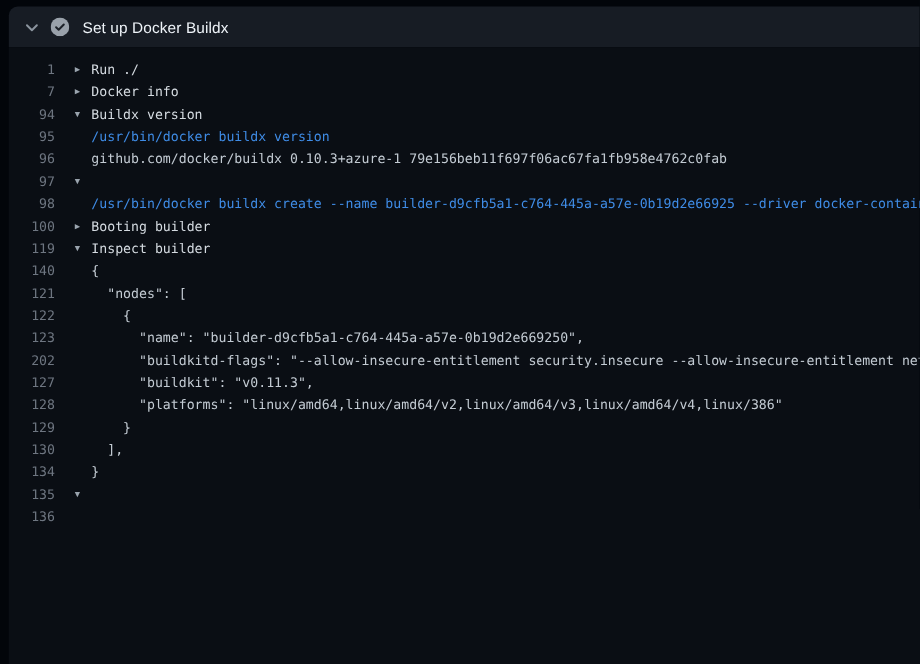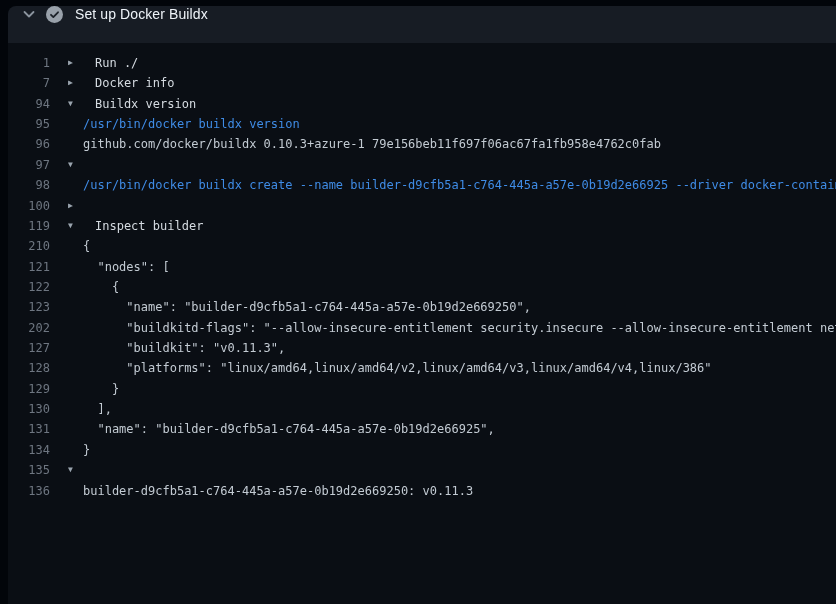--- a/index.html
+++ b/index.html
@@ -19,21 +19,21 @@
   }
   .step-header {
     position: absolute;
     left: 0;
     top: 0;
     right: 0;
     height: 37px;
     background: var(--header_bg, #171c24);
     border-top-left-radius: 8px;
     display: flex;
-    align-items: flex-start;
+    align-items: center;
     padding-left: 13px;
     box-sizing: border-box;
     cursor: pointer;
   }
   .chev {
     width: 16px;
     height: 16px;
     margin-right: 9px;
     display: flex;
     align-items: center;
@@ -86,21 +86,21 @@
     flex: none;
     width: 15px;
     margin-left: 18px;
     font-size: 8px;
     color: var(--marker, #9aa4ae);
   }
   .text {
     color: var(--output_text, #c3cbd3);
   }
   .row.group { cursor: pointer; }
-  .row.group .text { color: var(--group_text, #d5dbe1); margin-left: 12px; }
+  .row.group .text { color: var(--group_text, #d5dbe1); }
   .row.command .text { color: var(--command_text, #3f8ce6); }
 </style>
 </head>
 <body>
 
 <div class="viewer">
 
   <div class="step-header">
     <span class="chev">
       <svg width="16" height="16" viewBox="0 0 16 16">
@@ -156,30 +156,31 @@
     <div class="row command">
       <span class="num">98</span>
       <span class="marker"></span>
       <span class="text">/usr/bin/docker buildx create --name builder-d9cfb5a1-c764-445a-a57e-0b19d2e66925 --driver docker-container</span>
     </div>
 
 
     <div class="row group">
       <span class="num">100</span>
       <span class="marker">▶</span>
+      <span class="text">Booting builder</span>
     </div>
 
     <div class="row group">
       <span class="num">119</span>
       <span class="marker">▼</span>
       <span class="text">Inspect builder</span>
     </div>
 
     <div class="row output">
-      <span class="num">210</span>
+      <span class="num">140</span>
       <span class="marker"></span>
       <span class="text">{</span>
     </div>
 
     <div class="row output">
       <span class="num">121</span>
       <span class="marker"></span>
       <span class="text">  "nodes": [</span>
     </div>
 
@@ -220,40 +221,34 @@
       <span class="marker"></span>
       <span class="text">    }</span>
     </div>
 
     <div class="row output">
       <span class="num">130</span>
       <span class="marker"></span>
       <span class="text">  ],</span>
     </div>
 
-    <div class="row output">
-      <span class="num">131</span>
-      <span class="marker"></span>
-      <span class="text">  "name": "builder-d9cfb5a1-c764-445a-a57e-0b19d2e66925",</span>
-    </div>
 
 
 
     <div class="row output">
       <span class="num">134</span>
       <span class="marker"></span>
       <span class="text">}</span>
     </div>
 
     <div class="row group">
       <span class="num">135</span>
       <span class="marker">▼</span>
     </div>
 
     <div class="row output">
       <span class="num">136</span>
       <span class="marker"></span>
-      <span class="text">builder-d9cfb5a1-c764-445a-a57e-0b19d2e669250: v0.11.3</span>
     </div>
   </div>
   </div>
 
 </div>
 
 </body></html>

